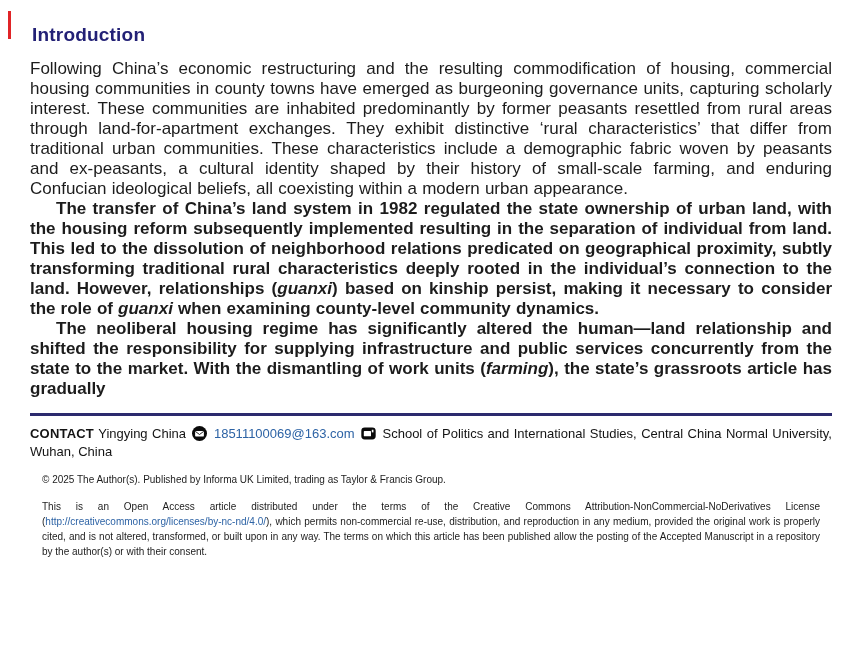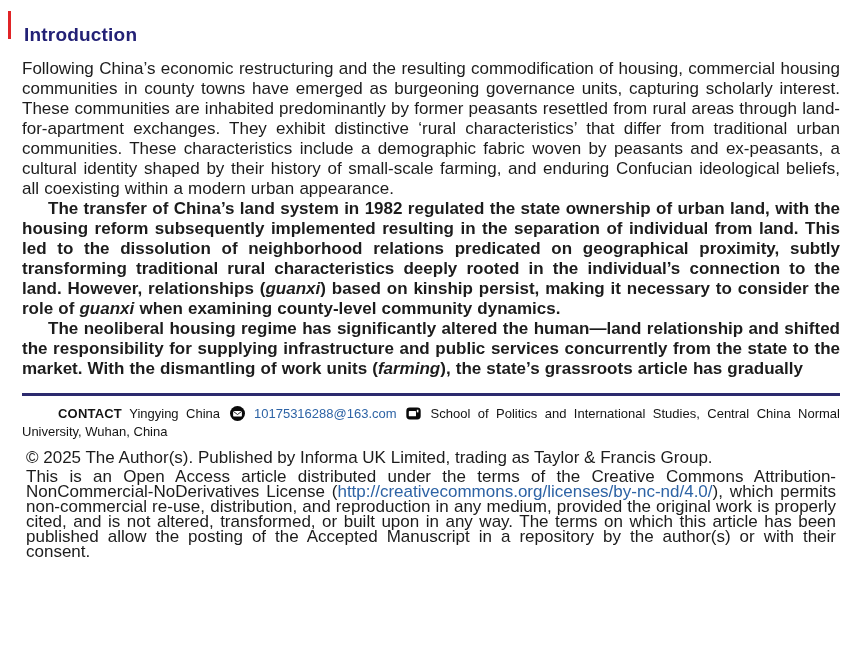--- a/index.html
+++ b/index.html
@@ -5,21 +5,21 @@
   html, body { margin: 0; padding: 0; }
   body {
     width: 862px; height: 654px;
     background: #ffffff;
     font-family: "Liberation Sans", "DejaVu Sans", sans-serif;
     position: relative;
     overflow: hidden;
   }
   .page {
     position: absolute; inset: 0;
-    padding: 0 22px;
+    padding: 0 30px;
     box-sizing: border-box;
   }
   .edit-mark {
     position: absolute;
     left: 8px; top: 11px;
     width: 3px; height: 28px;
     background: #e02427;
   }
   h1.section-heading {
     margin: 25px 0 14px 2px;
@@ -43,33 +43,33 @@
     background: #2c2a6e;
     margin-top: 14px;
   }
   .contact {
     margin: 9px 0 0;
     font-size: 13px;
     line-height: 17.5px;
     color: #141414;
     text-align: justify;
   }
-  .contact-label { font-weight: bold; letter-spacing: 0.2px; margin-left: 36px; }
+  .contact-label { font-weight: bold; letter-spacing: 0.2px; }
   .icon {
     display: inline-block;
     width: 15px; height: 15px;
     vertical-align: -3px;
     margin: 0 2px;
   }
   .icon svg { width: 15px; height: 15px; display: block; }
   a.link { color: #2d63a5; text-decoration: none; cursor: pointer; }
   .copyright-block { margin-top: 10px; }
   p.copy {
-    margin: 4px;
-    font-size: 17px;
+    margin: 12px;
+    font-size: 10px;
     line-height: 15px;
     color: #1c1c1c;
     text-align: justify;
   }
 </style>
 </head>
 <body>
 
 <div class="page">
 
@@ -82,21 +82,21 @@
   <p class="body indent"><span>The transfer of China’s land system in 1982 regulated the state ownership of urban land, with the housing reform subsequently implemented resulting in the separation of individual from land. This led to the dissolution of neighborhood relations predicated on geographical proximity, subtly transforming traditional rural characteristics deeply rooted in the individual’s connection to the land. However, relationships (</span><span style="font-style: italic;">guanxi</span><span>) based on kinship persist, making it necessary to consider the role of </span><span style="font-style: italic;">guanxi</span><span> when examining county-level community dynamics.</span></p>
 
   <p class="body indent"><span>The neoliberal housing regime has significantly altered the human—land relationship and shifted the responsibility for supplying infrastructure and public services concurrently from the state to the market. With the dismantling of work units (</span><span style="font-style: italic;">farming</span><span>), the state’s grassroots article has gradually</span></p>
 
   <div class="rule"></div>
 
   <p class="contact"><span class="contact-label">CONTACT</span> <span>Yingying China</span> <span class="icon"><svg viewBox="0 0 24 24" aria-hidden="true">
           <circle cx="12" cy="12" r="12" fill="#0a0a0a"></circle>
           <rect x="5" y="8" width="14" height="8.6" rx="1" fill="#ffffff"></rect>
           <path d="M5.3 8.6 L12 13.6 L18.7 8.6" stroke="#0a0a0a" stroke-width="1.4" fill="none"></path>
-        </svg></span> <a class="link" href="#">10175316288@163.com</a> <span class="icon"><svg viewBox="0 0 24 24" aria-hidden="true">
+        </svg></span> <a class="link" href="#">18511100069@163.com</a> <span class="icon"><svg viewBox="0 0 24 24" aria-hidden="true">
           <rect x="0.5" y="2.5" width="23" height="19" rx="5.5" fill="#0a0a0a"></rect>
           <rect x="4.5" y="8" width="11.5" height="8.5" rx="1" fill="#ffffff"></rect>
           <rect x="17.3" y="6" width="2.6" height="4.2" fill="#ffffff"></rect>
         </svg></span> <span>School of Politics and International Studies, Central China Normal University, Wuhan, China</span></p>
 
   <div class="copyright-block">
     <p class="copy">© 2025 The Author(s). Published by Informa UK Limited, trading as Taylor &amp; Francis Group.</p>
     <p class="copy"><span>This is an Open Access article distributed under the terms of the Creative Commons Attribution-NonCommercial-NoDerivatives License (</span><a class="link" href="#">http://creativecommons.org/licenses/by-nc-nd/4.0/</a><span>), which permits non-commercial re-use, distribution, and reproduction in any medium, provided the original work is properly cited, and is not altered, transformed, or built upon in any way. The terms on which this article has been published allow the posting of the Accepted Manuscript in a repository by the author(s) or with their consent.</span></p>
   </div>
 

